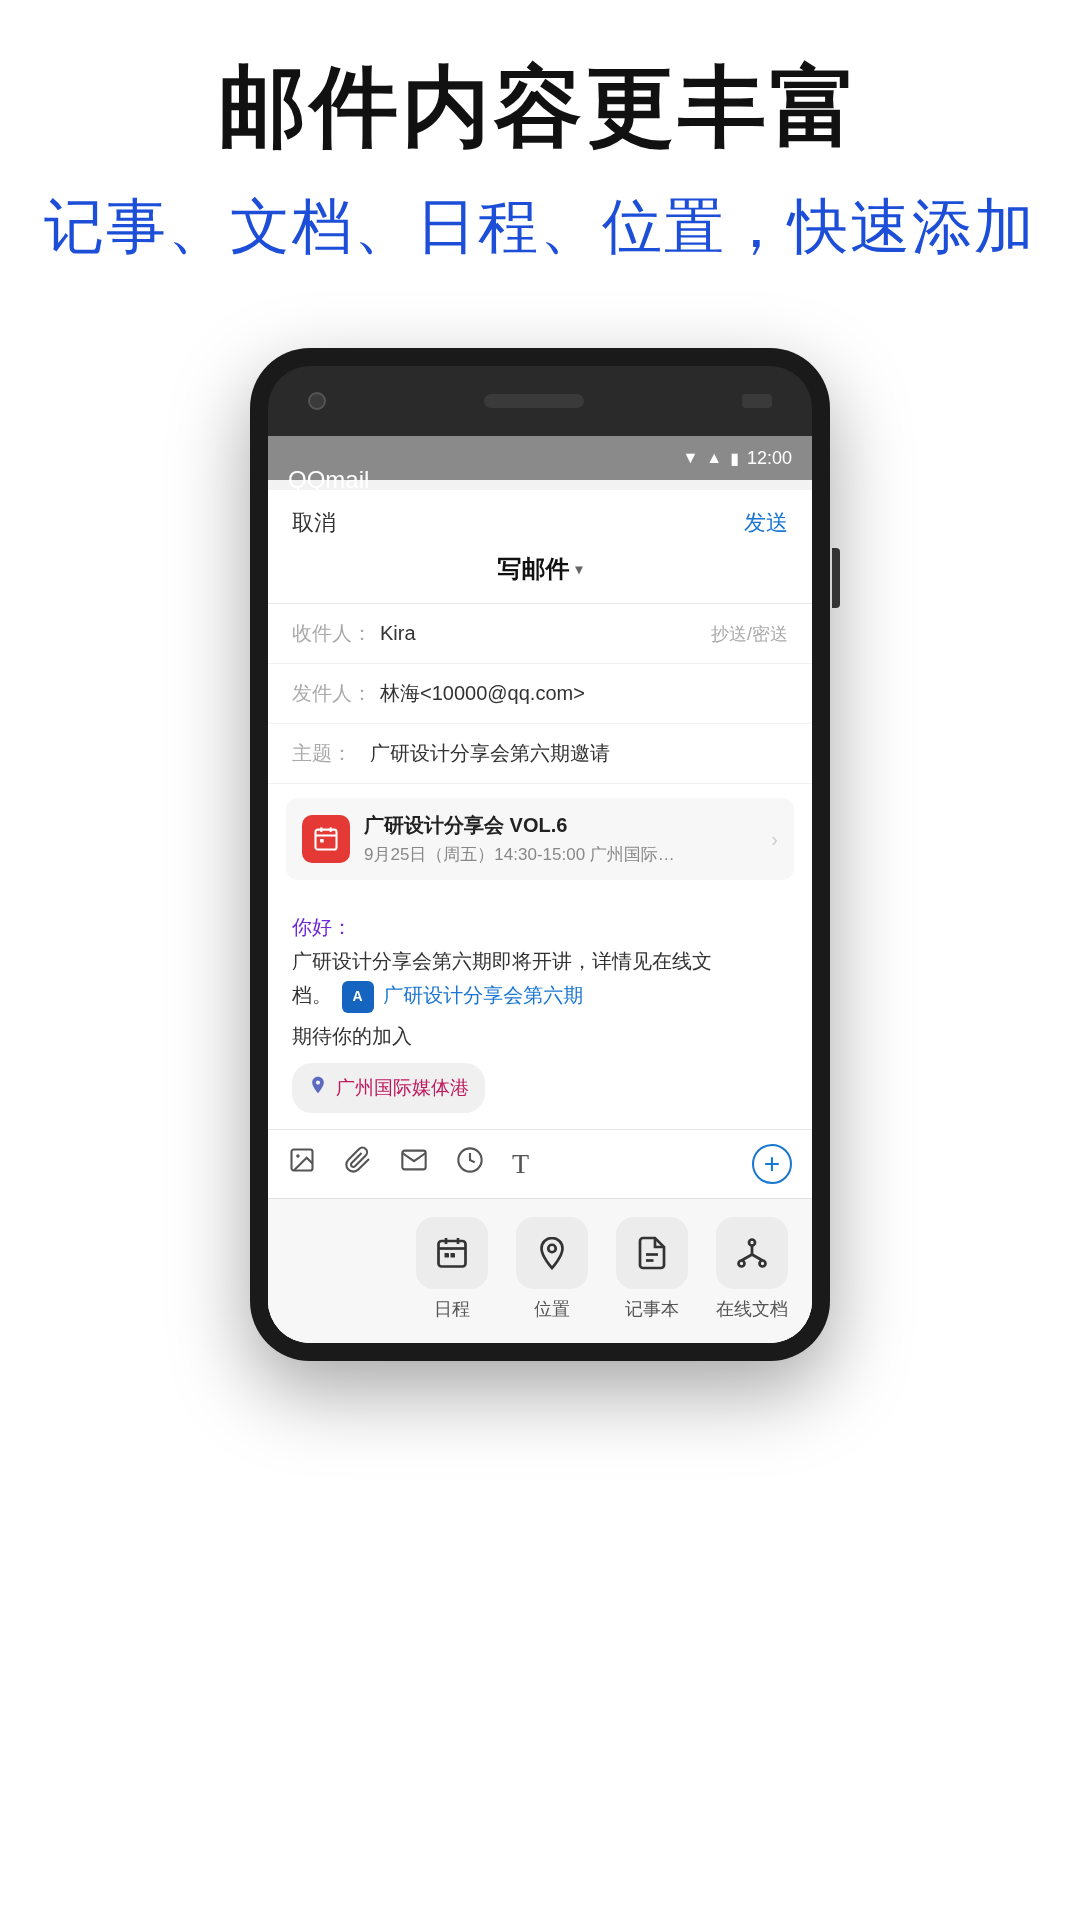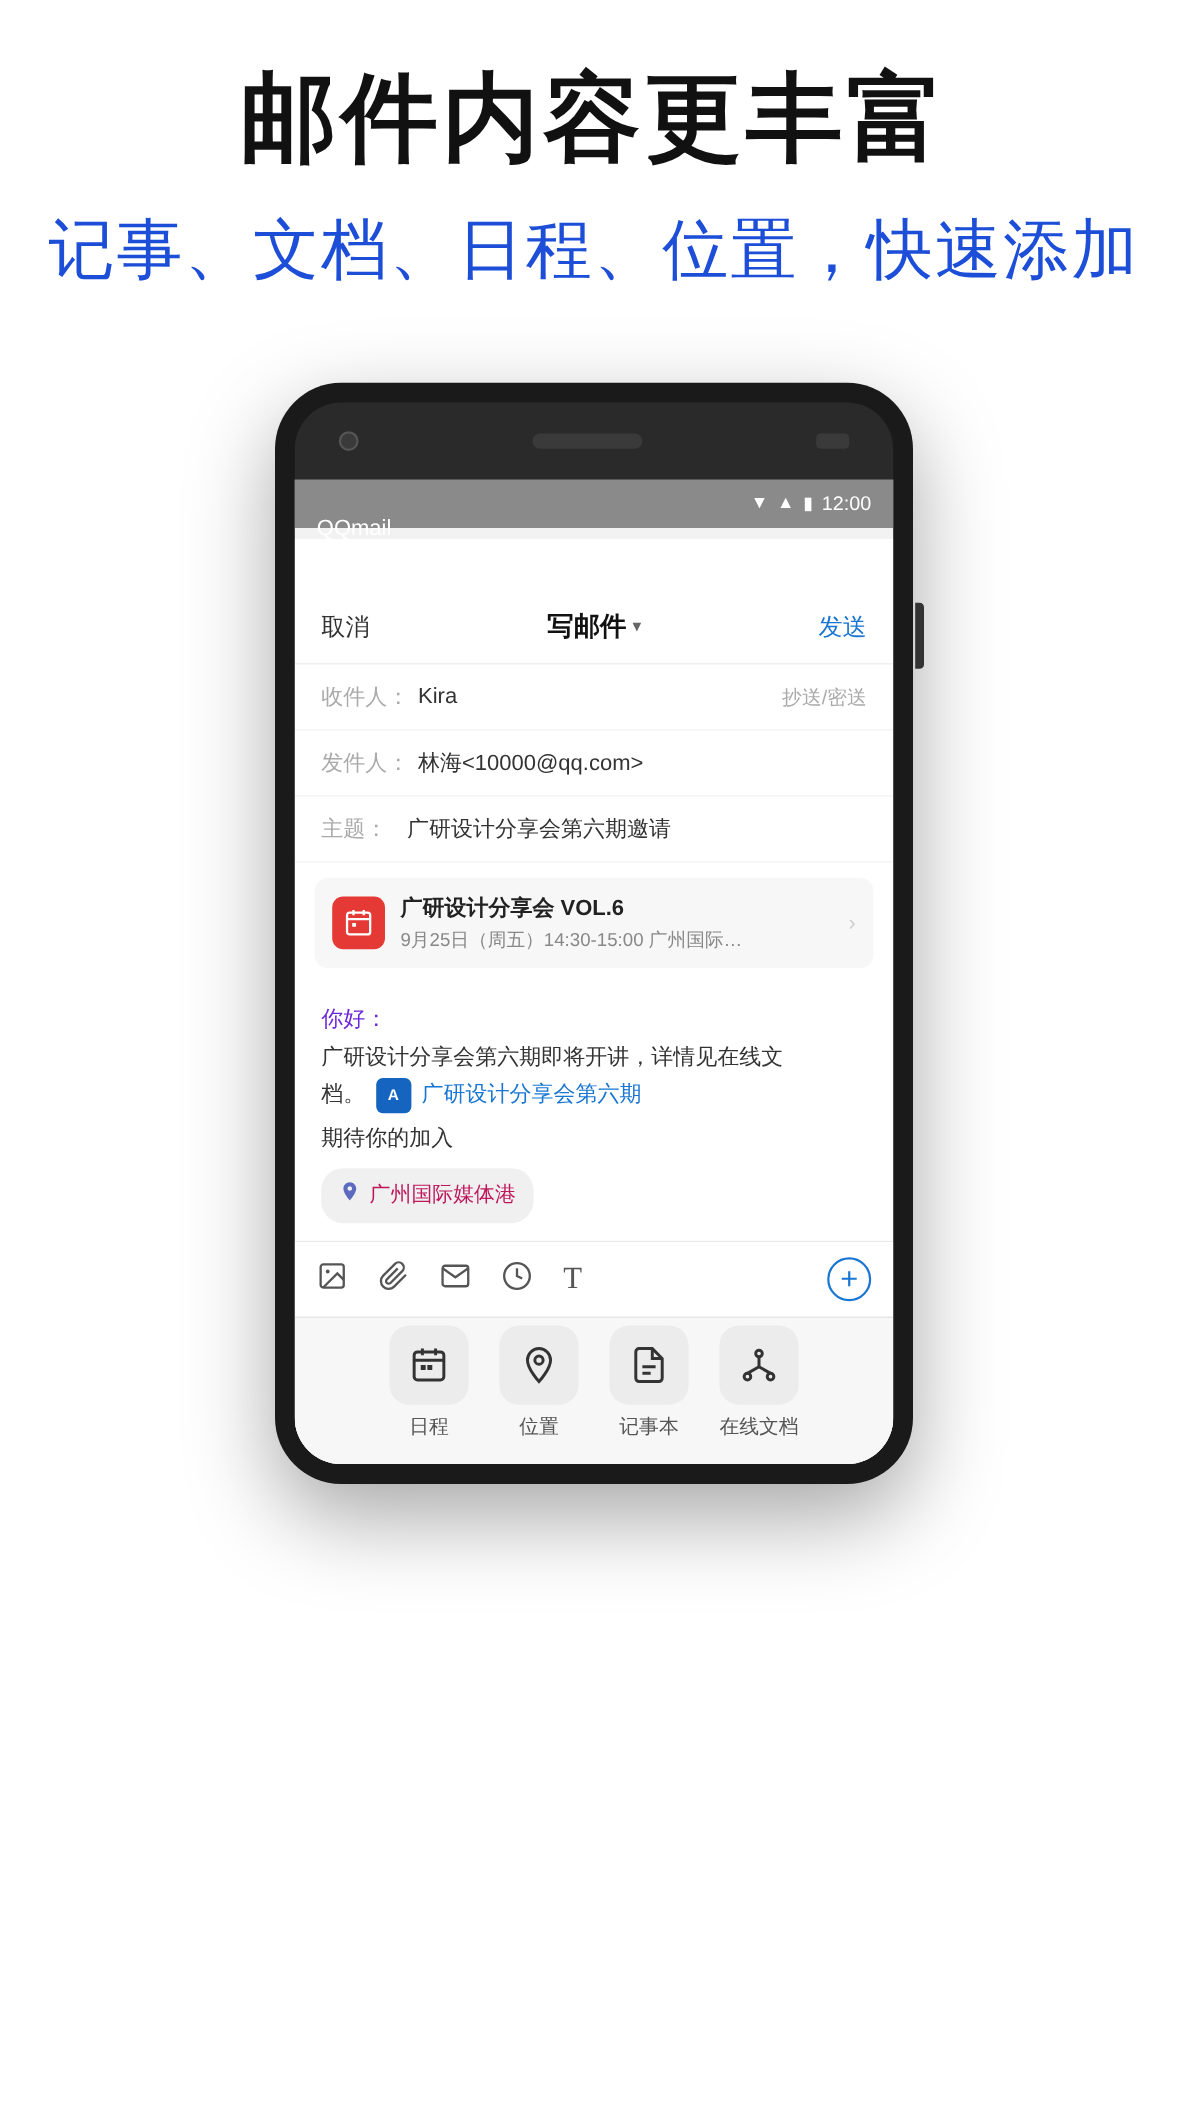--- a/index.html
+++ b/index.html
@@ -102,21 +102,21 @@
       background: #8a8a8a;
       height: 44px;
       display: flex;
       align-items: center;
       justify-content: space-between;
       padding: 0 20px;
       color: white;
       font-size: 18px;
     }
     .status-app-name {
-      font-size: 20px;
+      font-size: 24px;
       color: white;
       margin-top: 44px;
     }
     .status-right {
       display: flex;
       align-items: center;
       gap: 8px;
     }
     .status-wifi {
       font-size: 16px;
@@ -134,21 +134,21 @@
 
     
     .compose-container {
       background: white;
       margin: 10px 0 0 0;
     }
 
     
     .compose-topbar {
       display: flex;
-      align-items: flex-end;
+      align-items: flex-start;
       justify-content: space-between;
       padding: 18px 24px;
       border-bottom: 1px solid #e8e8e8;
       gap: 20px;
     }
     .compose-cancel {
       font-size: 22px;
       color: #333333;
     }
     .compose-title-area {
@@ -312,23 +312,23 @@
       align-items: center;
       justify-content: center;
       color: #1976d2;
       font-size: 28px;
     }
 
     
     .bottom-actions {
       background: #f7f7f7;
       border-top: 1px solid #e0e0e0;
-      padding: 7px 10px 22px;
-      display: flex;
-      justify-content: center;
+      padding: 18px 10px 22px;
+      display: flex;
+      justify-content: flex-end;
       align-items: flex-start;
     }
     .action-item {
       display: flex;
       flex-direction: column;
       align-items: center;
       gap: 8px;
       min-width: 100px;
     }
     .action-icon-box {

